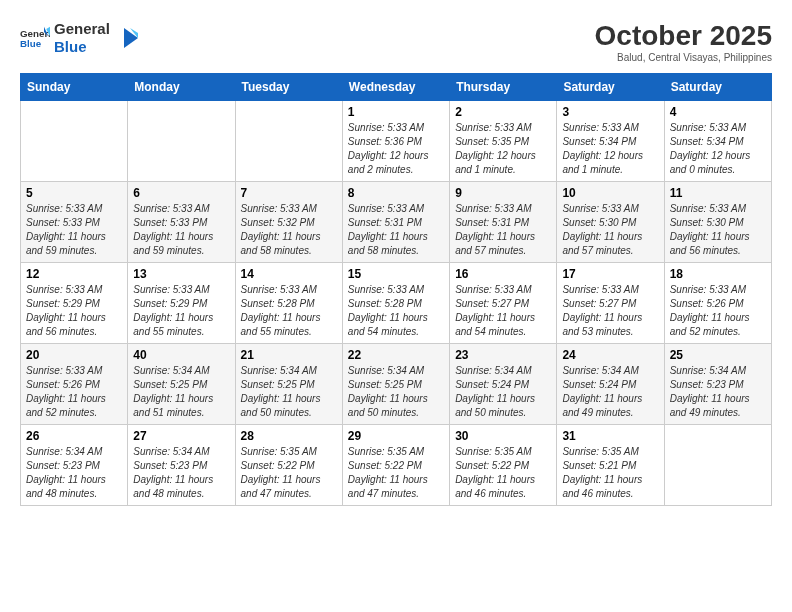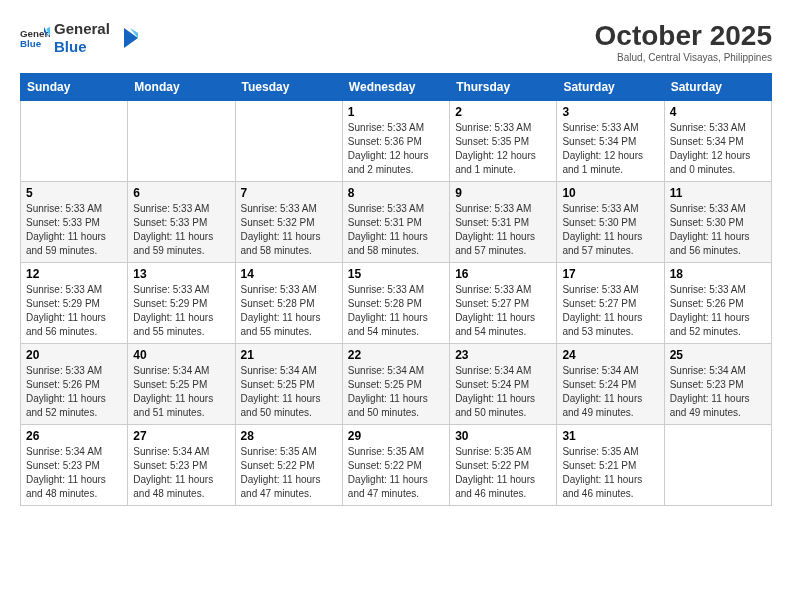--- a/index.html
+++ b/index.html
@@ -65,20 +65,21 @@
     }
     .day-number {
       font-weight: bold;
       font-size: 12px;
       margin-bottom: 2px;
     }
     .day-info {
       font-size: 10px;
       color: #333;
       line-height: 1.4;
+      font-style: italic;
     }
     .empty-cell {
       background: #fff !important;
     }
   </style>
 </head>
 <body>
 
 <div class="header">
   <div class="logo">

